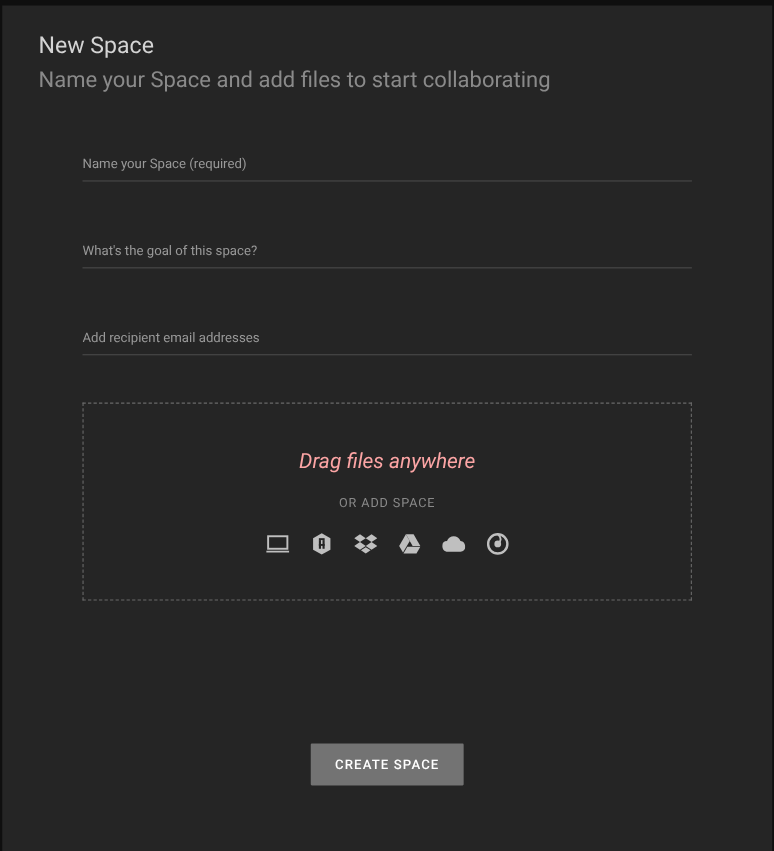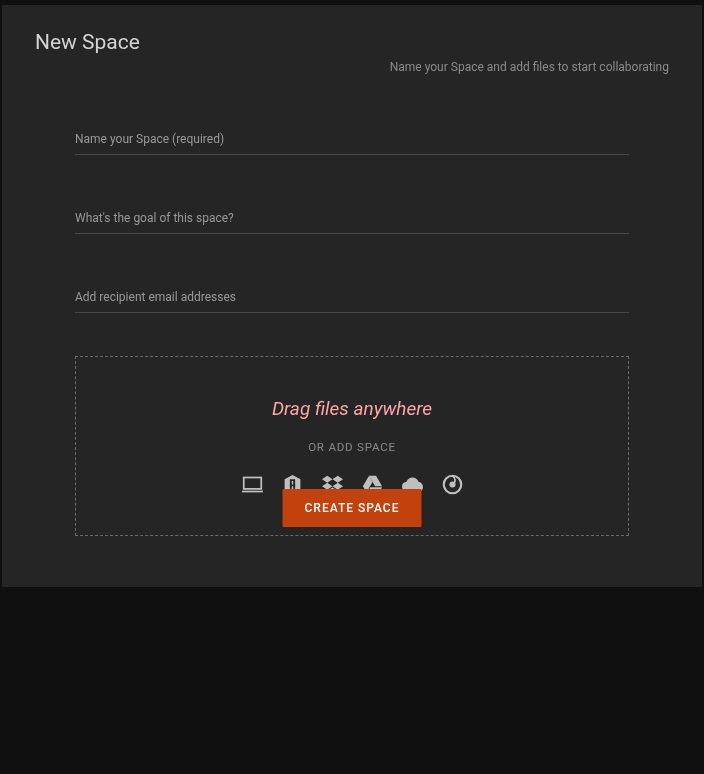--- a/index.html
+++ b/index.html
@@ -6,39 +6,38 @@
     body {
       background: #0f0f0f;
       font-family: -apple-system, BlinkMacSystemFont, "Segoe UI", Roboto, "Helvetica Neue", Arial, sans-serif;
       width: 704px;
       height: 774px;
       overflow: hidden;
     }
     .panel {
       background: #252525;
       width: 700px;
-      height: 582px;
+      height: 769px;
       margin: 5px 2px 0 2px;
       padding: 0;
       position: relative;
     }
     .header {
       padding: 25px 33px 10px 33px;
     }
     .title {
       color: #d4d4d4;
       font-size: 21px;
       font-weight: 400;
       margin-bottom: 6px;
     }
     .subtitle {
       color: #8a8a8a;
-      font-size: 12px;
+      font-size: 20px;
       font-weight: 400;
-      text-align: right;
     }
     .form {
       padding: 40px 73px 0 73px;
     }
     .field {
       width: 100%;
       background: transparent;
       border: none;
       border-bottom: 1px solid #4a4a4a;
       color: #d4d4d4;
@@ -84,21 +83,21 @@
       align-items: center;
       justify-content: center;
       cursor: pointer;
     }
     .icon-slot svg { display: block; }
     .create-btn {
       position: absolute;
       left: 50%;
       transform: translateX(-50%);
       bottom: 60px;
-      background: #c2410c;
+      background: #737373;
       color: #ffffff;
       border: none;
       padding: 12px 22px;
       font-size: 12px;
       letter-spacing: 1px;
       cursor: pointer;
       font-family: inherit;
       font-weight: 500;
       border-radius: 1px;
     }

